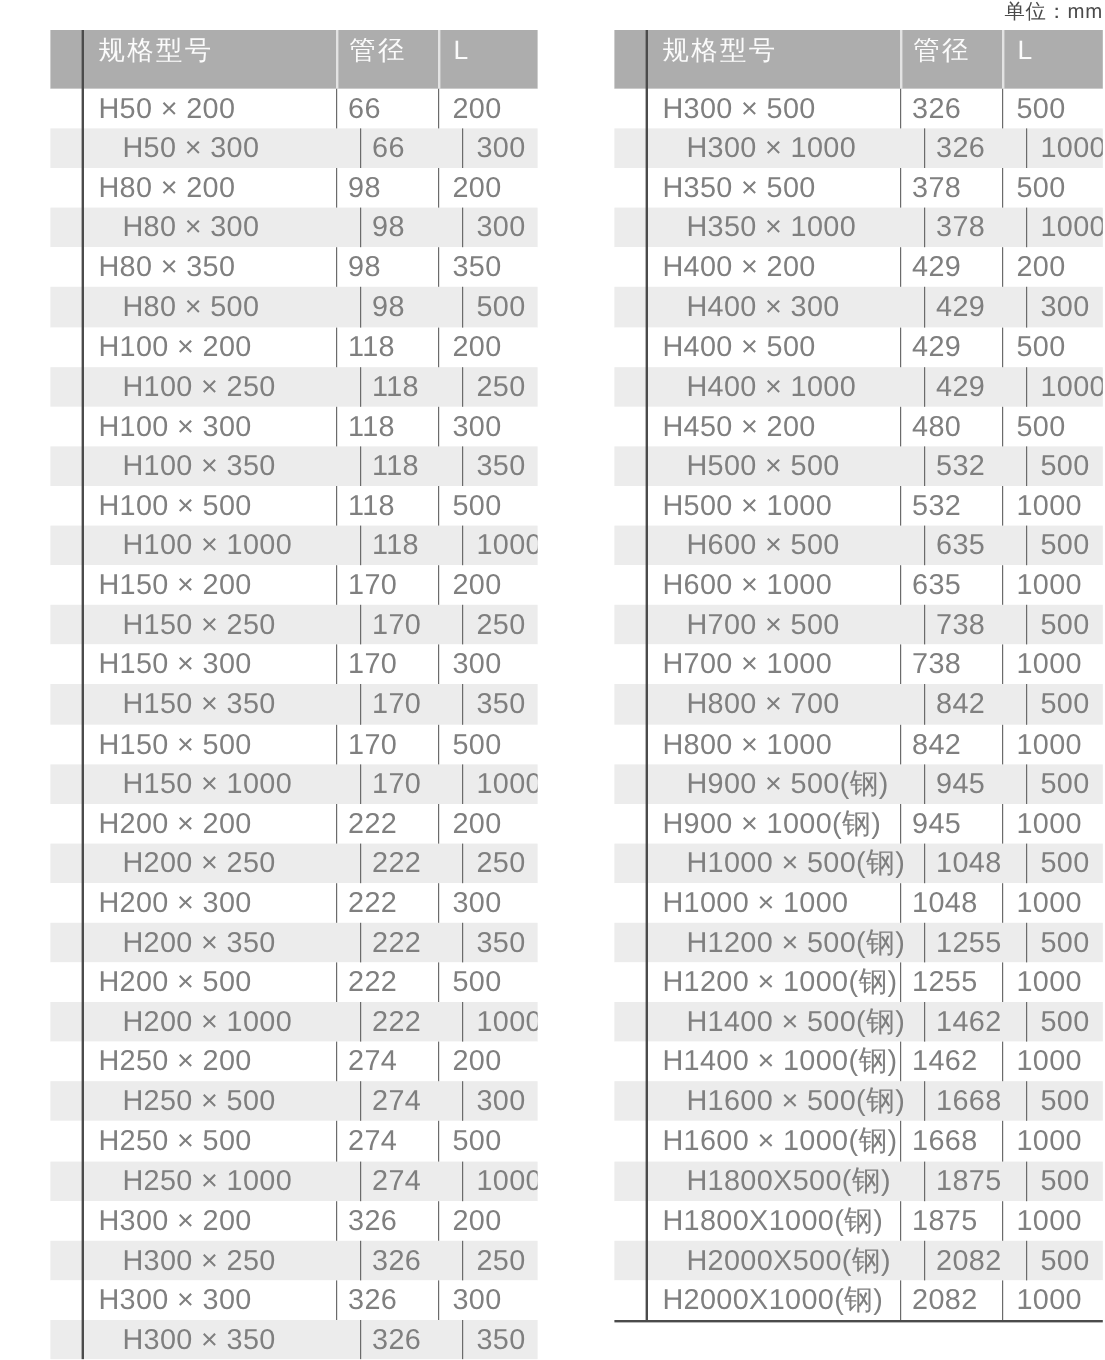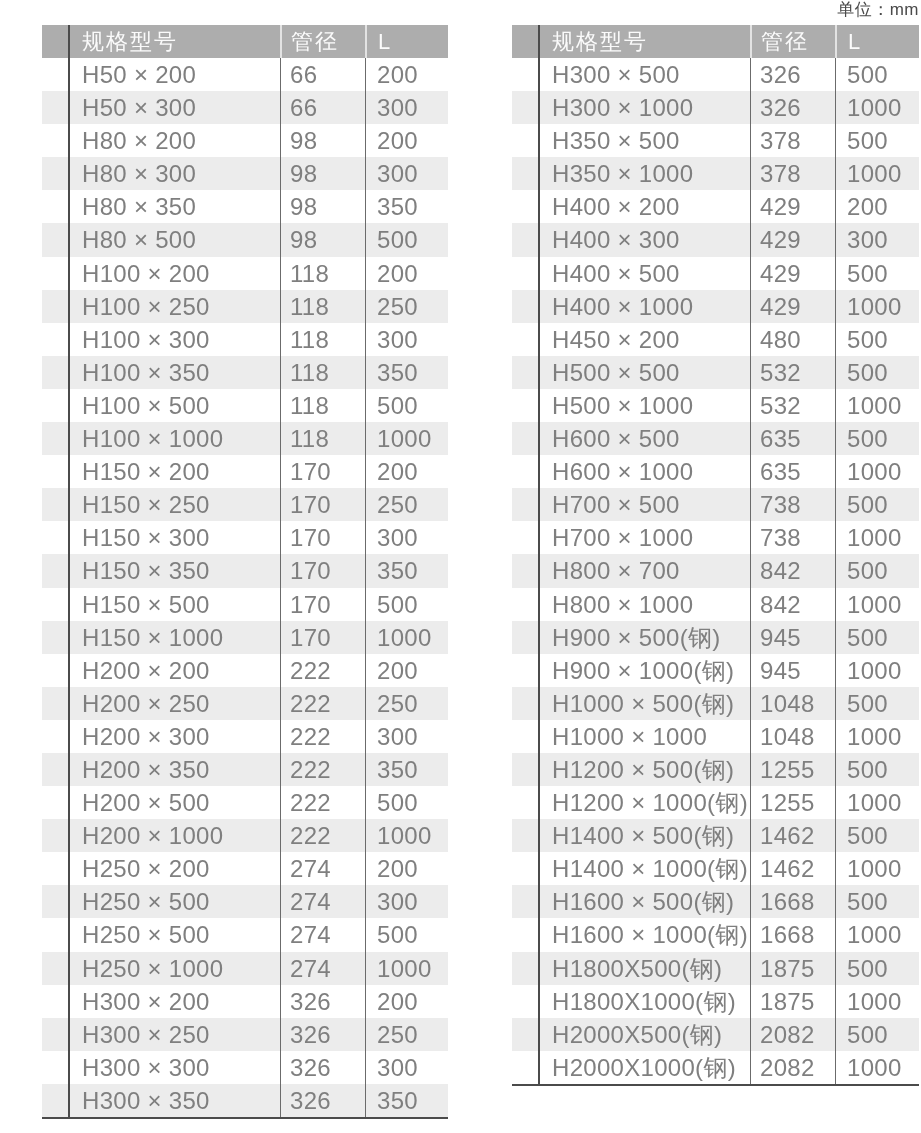--- a/index.html
+++ b/index.html
@@ -14,23 +14,23 @@
   .spec-table{
     position:absolute;top:25px;
     border-bottom:2px solid var(--rule-dark,#4b4b4b);
   }
   .table-left{left:22px;width:406px;}
   .table-right{left:492px;width:407px;}
   .left-rule{
     position:absolute;left:26px;top:0;bottom:0;width:2px;
     background:var(--rule-dark,#4b4b4b);z-index:3;
   }
-  .thead{display:flex;height:33px;background:var(--header-bg,#adadad);}
+  .thead{display:flex;height:49px;background:var(--header-bg,#adadad);}
   .row{display:flex;height:33.1px;background:#fff;}
-  .row.striped{background:var(--stripe,#ececec);}
+  .row.striped{background:var(--stripe,#ececec);padding-left:20px;}
   .cell{
     box-sizing:border-box;line-height:33.1px;white-space:nowrap;overflow:hidden;
   }
   .c1{width:238px;padding-left:40px;}
   .c2{width:85px;padding-left:9px;}
   .c3{flex:1;padding-left:11px;}
   .thead .cell{color:var(--header-text,#fbfbfb);font-size:22px;letter-spacing:2px;}
   .thead .c2,.thead .c3{border-left:2px solid var(--divider-header,#e3e3e3);}
   .row .cell{color:var(--row-text,#7f7f7f);font-size:24px;letter-spacing:.3px;}
   .row .c2,.row .c3{border-left:1px solid var(--divider-body,#6b6b6b);}

